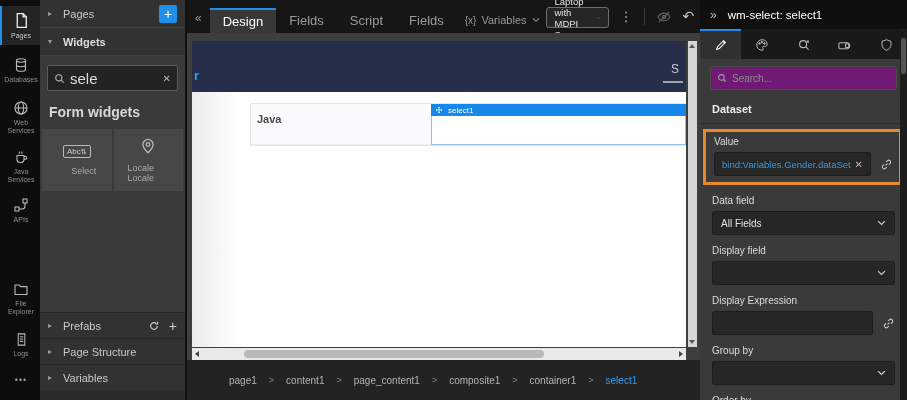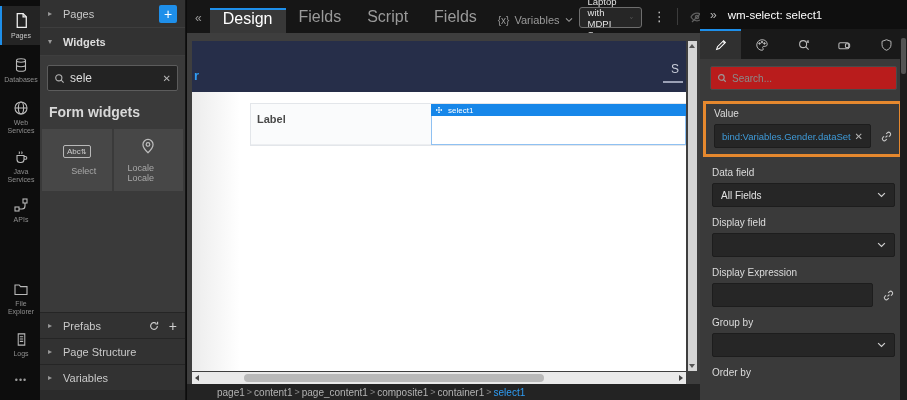--- a/index.html
+++ b/index.html
@@ -26,40 +26,40 @@
             font-size:11px; color:#c9c9c9; background:#323232; border-bottom:1px solid #3e3e3e; cursor:pointer; }
   .lp-caret { font-size:8px; color:#9a9a9a; width:8px; }
   .add-btn { margin-left:auto; width:18px; height:18px; background:#1e8fea; color:#fff; border-radius:2px;
              display:flex; align-items:center; justify-content:center; font-size:14px; cursor:pointer; }
   .lp-row .row-title { font-weight:bold; color:#dedede;text-align:right; }
   .widgets-body { flex:1; background:#3a3a3a; display:flex; flex-direction:column; min-height:0; }
   .search-wrap { padding:9px 7px 8px; }
   .search-box { height:26px; background:#232323; border:1px solid #5c5c5c; border-radius:2px;
                 display:flex; align-items:center; gap:5px; padding:0 6px; }
   .search-box input { flex:1; min-width:0; background:transparent; border:0; outline:none;
-                      color:#dddddd; font-size:12px; font-family:inherit; }
+                      color:#dddddd; font-size:15px; font-family:inherit; }
   .x-btn { color:#b5b5b5; font-size:10px; cursor:pointer; flex:none; }
   .fw-title { font-size:14px; font-weight:bold; color:#d8d8d8; padding:5px 9px 9px; }
   .cards { display:flex; gap:2px; padding:0 2px; }
   .card { width:70px; height:62px; background:#474747; display:flex; flex-direction:column;
           align-items:center; justify-content:center; gap:8px; color:#bdbdbd; cursor:pointer; }
   .card-label { font-size:9px; color:#a9a9a9;margin-left:14px; }
   .abc-box { border:1px solid #b9b9b9; border-radius:2px; font-size:8px; padding:1px 3px; color:#cccccc; }
   .abc-sort { font-size:7px; }
   .lp-foot { height:26px; flex:none; display:flex; align-items:center; gap:7px; padding:0 8px;
              font-size:11px; color:#c9c9c9; background:#323232; border-top:1px solid #252525; cursor:pointer; }
   .foot-icons { margin-left:auto; display:flex; align-items:center; gap:9px; color:#cfcfcf; }
   .plus-glyph { font-size:14px; line-height:1; }
   .lp-bottom { height:10px; background:#2b2b2b; }
 
   
   .center { position:absolute; left:187px; top:0; width:513px; height:400px; display:flex; flex-direction:column; }
   .toolbar { height:33px; flex:none; background:#161616; display:flex; align-items:flex-end; padding-left:4px; }
   .collapse-left { color:#9a9a9a; font-size:12px; margin:0 8px 8px 4px; cursor:pointer; }
-  .tb-tab { height:25px; display:flex; align-items:flex-start; padding:0 13px; font-size:16px; color:#9a9a9a; cursor:pointer; }
+  .tb-tab { height:25px; display:flex; align-items:center; padding:0 13px; font-size:13px; color:#9a9a9a; cursor:pointer; }
   .tb-tab.active { background:#383838; color:#ffffff; border-top:2px solid #1e8fea; }
   .tb-vars { display:flex; align-items:center; gap:5px; color:#9a9a9a; font-size:11px; margin:0 6px 7px 8px; cursor:pointer; }
   .vars-braces { font-size:10px; }
   .device { height:21px; border:1px solid #6e6e6e; border-radius:3px; background:#262626; display:flex;
             align-items:center; gap:7px; padding:0 8px; font-size:9.5px; color:#e2e2e2; margin-bottom:5px; cursor:pointer; }
   .tb-icons { display:flex; align-items:center; gap:11px; margin:0 0 8px 11px; color:#c5c5c5; }
   .kebab { font-size:13px; cursor:pointer; }
   .tb-div { width:1px; height:17px; background:#3c3c3c; }
   .icon-dim { color:#5f5f5f; }
   .undo-glyph { font-size:14px; color:#c9c9c9; cursor:pointer; line-height:0.8; }
@@ -85,38 +85,38 @@
   .tri { width:0; height:0; position:absolute; left:1px; }
   .tri-up { top:3px; border-left:3.5px solid transparent; border-right:3.5px solid transparent; border-bottom:4px solid #555; }
   .tri-down { bottom:3px; border-left:3.5px solid transparent; border-right:3.5px solid transparent; border-top:4px solid #555; }
   .h-scroll { position:absolute; left:5px; right:14px; bottom:0; height:12px; background:#e9e9e9; }
   .h-thumb { position:absolute; left:52px; top:2px; width:300px; height:8px; background:#b9b9b9; border-radius:4px; }
   .tri-left { position:absolute; left:3px; top:3px; width:0; height:0;
               border-top:3.5px solid transparent; border-bottom:3.5px solid transparent; border-right:4px solid #444; }
   .tri-right { position:absolute; right:3px; top:3px; width:0; height:0;
                border-top:3.5px solid transparent; border-bottom:3.5px solid transparent; border-left:4px solid #444; }
 
-  .breadcrumb { height:16px; flex:none; background:#232323; display:flex; align-items:center; gap:2px;
-                padding-left:30px; font-size:10px; color:#b3b3b3; }
+  .breadcrumb { height:40px; flex:none; background:#232323; display:flex; align-items:center; gap:12px;
+                padding-left:42px; font-size:10px; color:#b3b3b3; }
   .bc-item { cursor:pointer; }
   .bc-sep { color:#878787; font-size:9px; }
   .bc-item.active { color:#2f9df4; }
 
   
   .right-panel { position:absolute; left:700px; top:0; width:207px; height:400px; background:#3a3a3a;
                  display:flex; flex-direction:column; }
   .rp-header { height:29px; flex:none; background:#0f0f0f; display:flex; align-items:center; gap:11px;
                padding:0 10px; font-size:11.5px; color:#ffffff; }
   .collapse-right { color:#b5b5b5; font-size:12px; cursor:pointer; }
   .rp-tabs { height:30px; flex:none; background:#191919; display:flex; }
   .rp-tab { flex:1; display:flex; align-items:center; justify-content:center; color:#b9b9b9;
             border-top:2px solid transparent; cursor:pointer; }
   .rp-tab.active { background:#303030; border-top:2px solid #1e8fea; color:#ffffff; }
   .rp-search { padding:7px 10px 6px; }
-  .rp-search .search-box { height:24px; background:#b91c1c; border:1px solid #4a4a4a; }
+  .rp-search .search-box { height:24px; background:#701a75; border:1px solid #4a4a4a; }
   .rp-search input { font-size:10px; color:#bdbdbd; }
   .rp-search input::placeholder { color:#8b8b8b; }
   .rp-section { font-size:11px; font-weight:bold; color:#ececec; padding:7px 12px 8px; border-bottom:1px solid #2d2d2d; }
   .rp-body { flex:1; min-height:0; padding:4px 12px 0; overflow:hidden; }
   .value-group { border:3px solid #e5882e; margin:1px -7px 0 -9px; padding:4px 6px 6px 8px; }
   .field-label { font-size:10px; color:#dcdcdc; margin:10px 0 5px; }
   .value-group .field-label { margin:0 0 5px; }
   .input-row { display:flex; align-items:center; gap:9px; }
   .text-input { flex:1; min-width:0; height:24px; background:#262626; border:1px solid #1d1d1d; border-radius:2px;
                 display:flex; align-items:center; gap:4px; padding:10px 7px; }
@@ -325,21 +325,21 @@
     <div class="canvas">
       <div class="page">
         <div class="page-header">
           <span class="frag-left">r</span>
           <span class="frag-right">S</span>
           <span class="frag-underline"></span>
         </div>
         <div class="page-body">
           <div class="form-row">
             <div class="label-cell">
-              <span class="label-text">Label</span>
+              <span class="label-text">Java</span>
             </div>
             <div class="select-widget">
               <div class="select-head">
                 <svg width="8" height="8" viewBox="0 0 16 16" fill="none" stroke="#fff" stroke-width="1.4">
                     <path d="M8 2v12M2 8h12"></path>
                     <path d="M6 4l2-2 2 2M6 12l2 2 2-2M4 6L2 8l2 2M12 6l2 2-2 2"></path>
                   </svg>
                 <span>select1</span>
               </div>
               <div class="select-body"></div>
@@ -426,20 +426,21 @@
       <div class="search-box">
         <span>
             <svg width="10" height="10" viewBox="0 0 16 16" fill="none" stroke="#9a9a9a" stroke-width="1.8">
               <circle cx="7" cy="7" r="4.5"></circle>
               <path d="M10.5 10.5L14 14"></path>
             </svg>
           </span>
         <input placeholder="Search..." style="">
       </div>
     </div>
+    <div class="rp-section">Dataset</div>
     <div class="rp-body">
 
       <div class="value-group">
         <div class="field-label">Value</div>
         <div class="input-row">
           <div class="text-input bind-input">
             <input value="bind:Variables.Gender.dataSet" style="">
             <span class="x-btn">✕</span>
           </div>
           <span class="link-icon">

